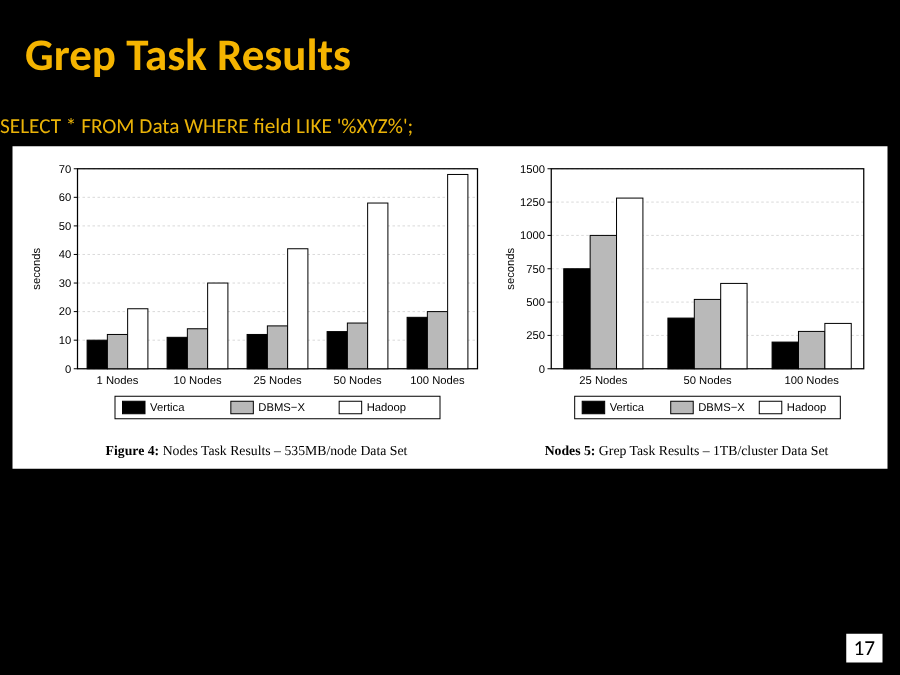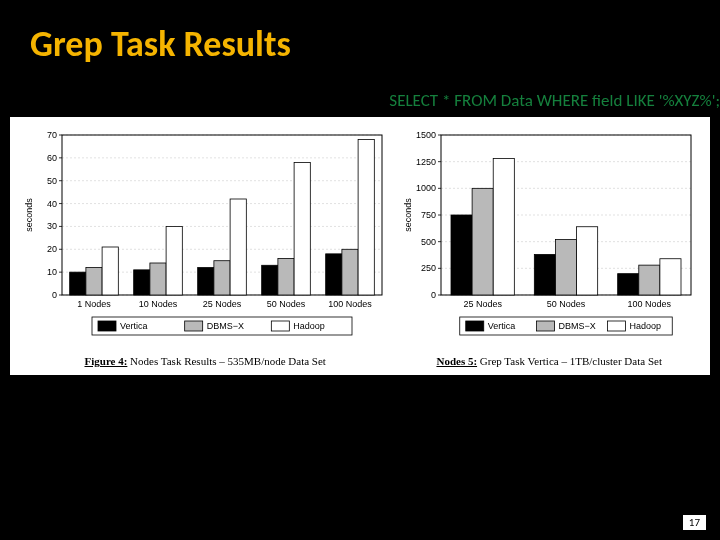--- a/index.html
+++ b/index.html
@@ -15,26 +15,26 @@
     width: 720px;
     height: 540px;
     background: #000;
     position: relative;
     box-sizing: border-box;
   }
   .title {
     color: #f5b400;
     font-size: 36px;
     font-weight: 700;
-    padding: 22px 0 6px 30px;
+    padding: 22px 0 6px 20px;
   }
   .subtitle {
-    color: #15803d;
+    color: #eab308;
     font-size: 17px;
-    text-align: right;
+    text-align: left;
     margin: 18px 0 6px 0;
   }
   .charts-row {
     display: flex;
     flex-direction: row;
     gap: 0;
     background: #fff;
     margin: 4px 10px 0 10px;
     padding: 10px 6px 8px 6px;
     box-sizing: border-box;
@@ -48,28 +48,28 @@
   .chart-wrap.right { flex: 0 0 45%; }
   svg.chart {
     display: block;
   }
   .caption {
     font-family: "Times New Roman", serif;
     font-size: 11px;
     color: #000;
     margin-top: 8px;
   }
-  .caption b { font-weight: 700; text-decoration: underline; }
+  .caption b { font-weight: 700; }
   .page-number {
     position: absolute;
     right: 14px;
     bottom: 10px;
     background: #fff;
     color: #000;
-    font-size: 11px;
+    font-size: 17px;
     padding: 1px 6px;
     font-family: Calibri, Arial, sans-serif;
   }
 </style>
 </head>
 <body>
 
 <div class="slide">
   <div class="title">Grep Task Results</div>
   <div class="subtitle">SELECT * FROM Data WHERE field LIKE '%XYZ%';</div>
@@ -174,19 +174,19 @@
           <text x="250.33333333333331" y="180" text-anchor="middle" font-size="9" font-family="Arial" fill="#000">100 Nodes</text>
           <rect x="60.75" y="190" width="212.5" height="18" fill="#fff" stroke="#000" stroke-width="0.8"></rect>
           <rect x="66.75" y="194" width="18" height="10" fill="#000000" stroke="#000" stroke-width="0.8"></rect>
           <text x="88.75" y="202" font-size="9" font-family="Arial" fill="#000">Vertica</text>
           <rect x="137.58333333333331" y="194" width="18" height="10" fill="#b9b9b9" stroke="#000" stroke-width="0.8"></rect>
           <text x="159.58333333333331" y="202" font-size="9" font-family="Arial" fill="#000">DBMS−X</text>
           <rect x="208.41666666666666" y="194" width="18" height="10" fill="#ffffff" stroke="#000" stroke-width="0.8"></rect>
           <text x="230.41666666666666" y="202" font-size="9" font-family="Arial" fill="#000">Hadoop</text>
         </svg>
       <div class="caption">
-        <b>Nodes 5:</b><span> Grep Task Vertica – 1TB/cluster Data Set</span>
+        <b>Nodes 5:</b><span> Grep Task Results – 1TB/cluster Data Set</span>
       </div>
     </div>
   </div>
 
   <div class="page-number">17</div>
 </div>
 
 </body></html>

